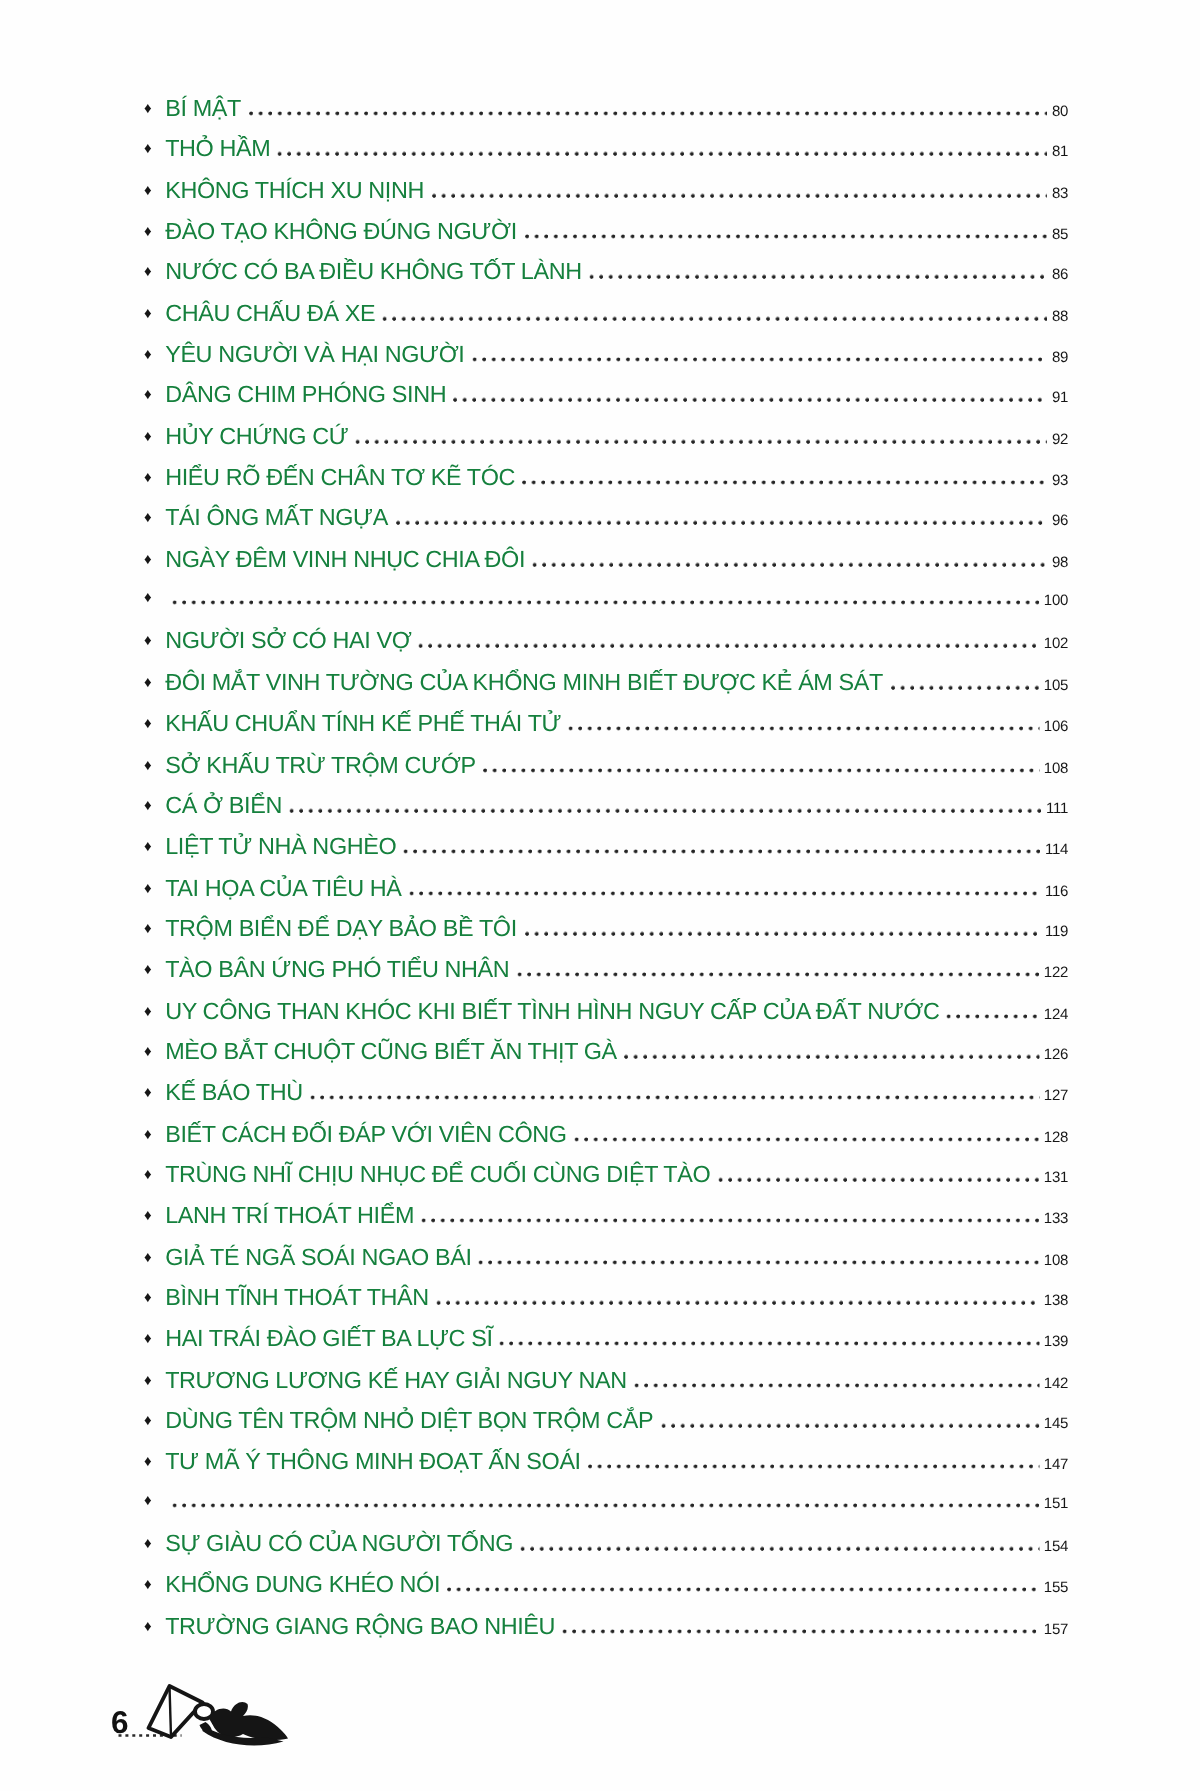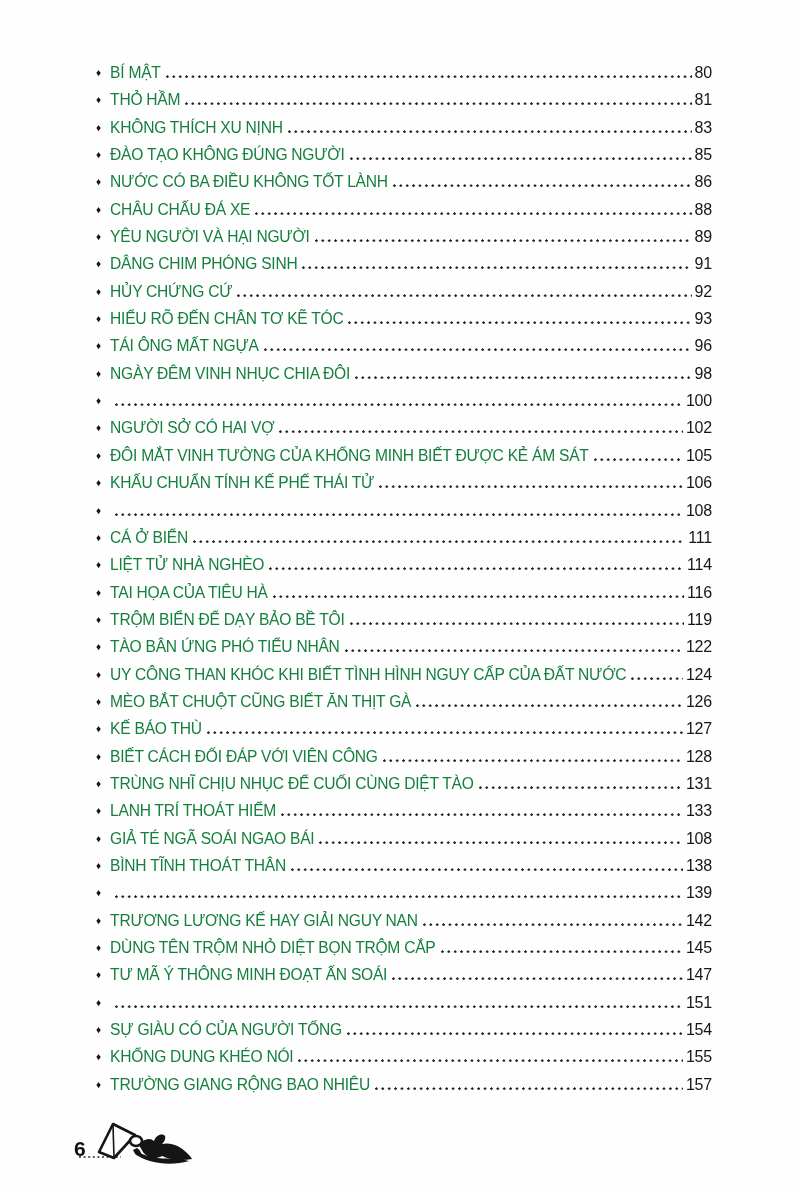--- a/index.html
+++ b/index.html
@@ -45,21 +45,21 @@
     min-width:10px;
     height:3px;
     margin:0 3px 0 5px;
     align-self:baseline;
     background-image:radial-gradient(circle at 1.4px 1.6px,#242424 1.05px,rgba(0,0,0,0) 1.45px);
     background-size:6.4px 3px;
     background-repeat:repeat-x;
     background-position:left bottom;
   }
   .pagenum{
-    font-size:16px;
+    font-size:10px;
     line-height:27.35px;
     letter-spacing:-0.2px;
     color:#161616;
   }
   .footer{
     position:absolute;
     left:74px;top:1114px;
     display:flex;
     align-items:flex-end;
   }
@@ -187,20 +187,21 @@
 
     <div class="toc-row">
       <span class="bullet">♦</span>
       <span class="title">KHẤU CHUẨN TÍNH KẾ PHẾ THÁI TỬ</span>
       <span class="leader"></span>
       <span class="pagenum">106</span>
     </div>
 
     <div class="toc-row">
       <span class="bullet">♦</span>
+      <span class="title">SỞ KHẤU TRỪ TRỘM CƯỚP</span>
       <span class="leader"></span>
       <span class="pagenum">108</span>
     </div>
 
     <div class="toc-row">
       <span class="bullet">♦</span>
       <span class="title">CÁ Ở BIỂN</span>
       <span class="leader"></span>
       <span class="pagenum">111</span>
     </div>
@@ -284,20 +285,21 @@
 
     <div class="toc-row">
       <span class="bullet">♦</span>
       <span class="title">BÌNH TĨNH THOÁT THÂN</span>
       <span class="leader"></span>
       <span class="pagenum">138</span>
     </div>
 
     <div class="toc-row">
       <span class="bullet">♦</span>
+      <span class="title">HAI TRÁI ĐÀO GIẾT BA LỰC SĨ</span>
       <span class="leader"></span>
       <span class="pagenum">139</span>
     </div>
 
     <div class="toc-row">
       <span class="bullet">♦</span>
       <span class="title">TRƯƠNG LƯƠNG KẾ HAY GIẢI NGUY NAN</span>
       <span class="leader"></span>
       <span class="pagenum">142</span>
     </div>

